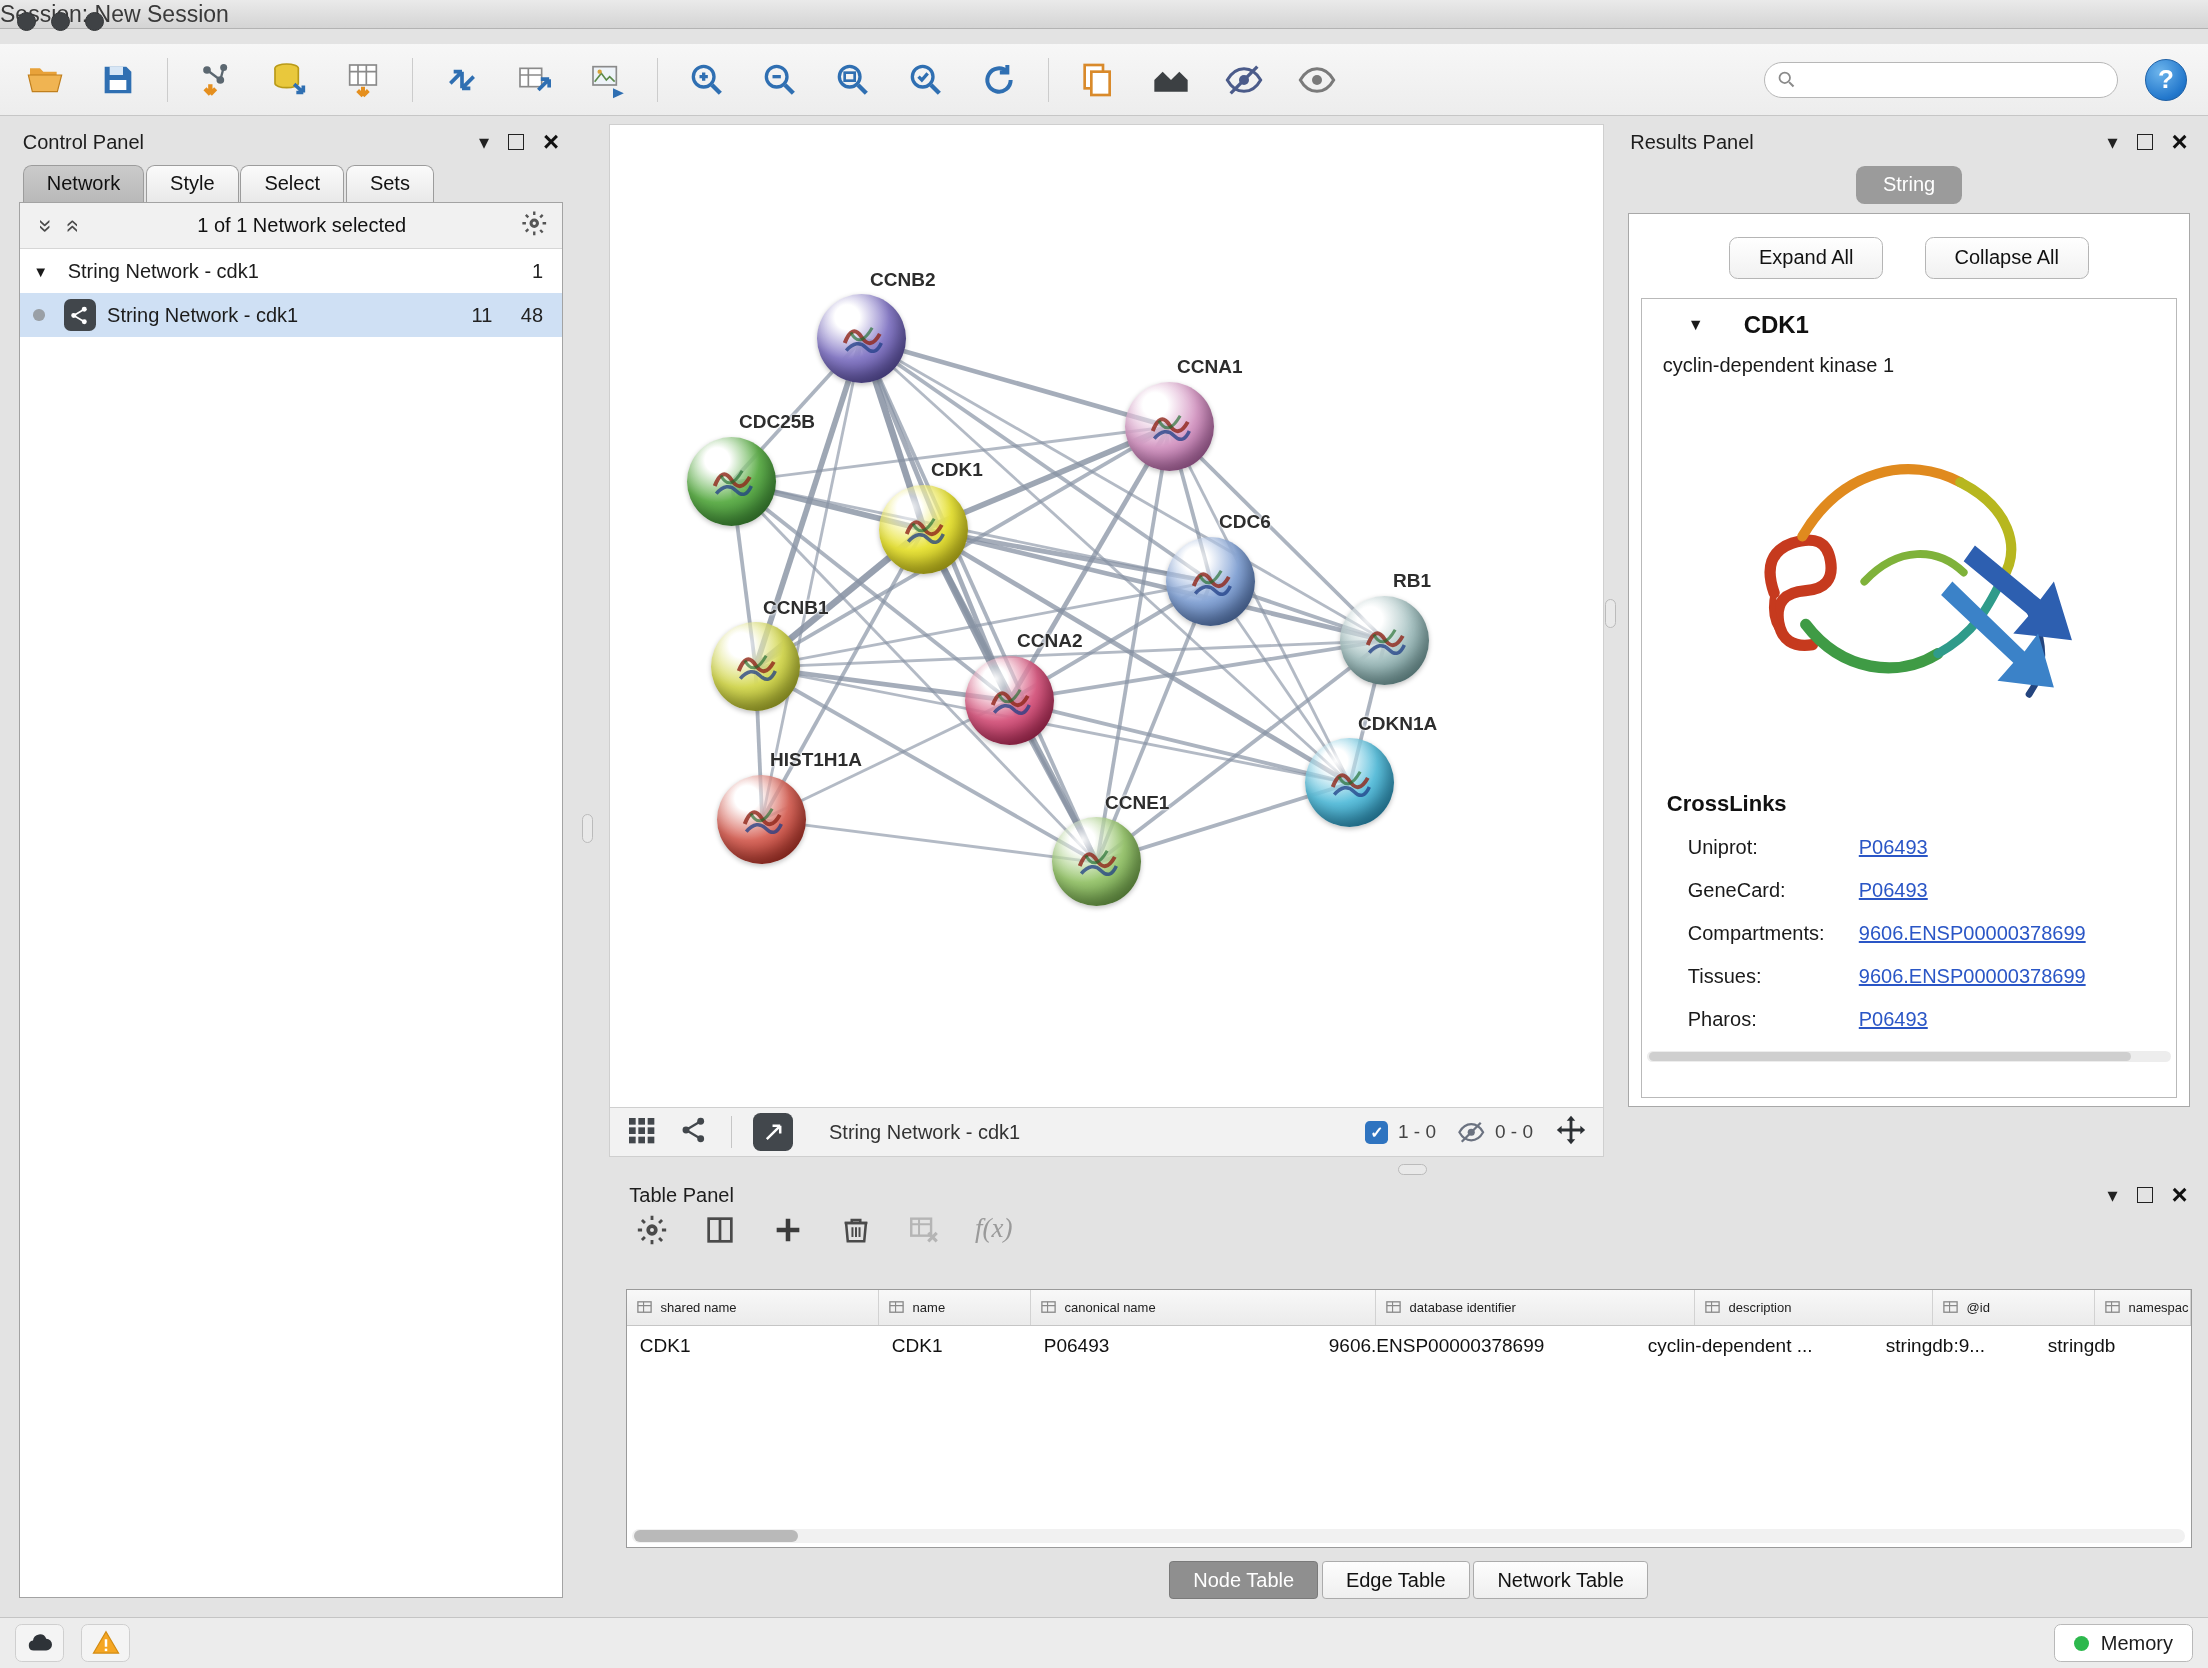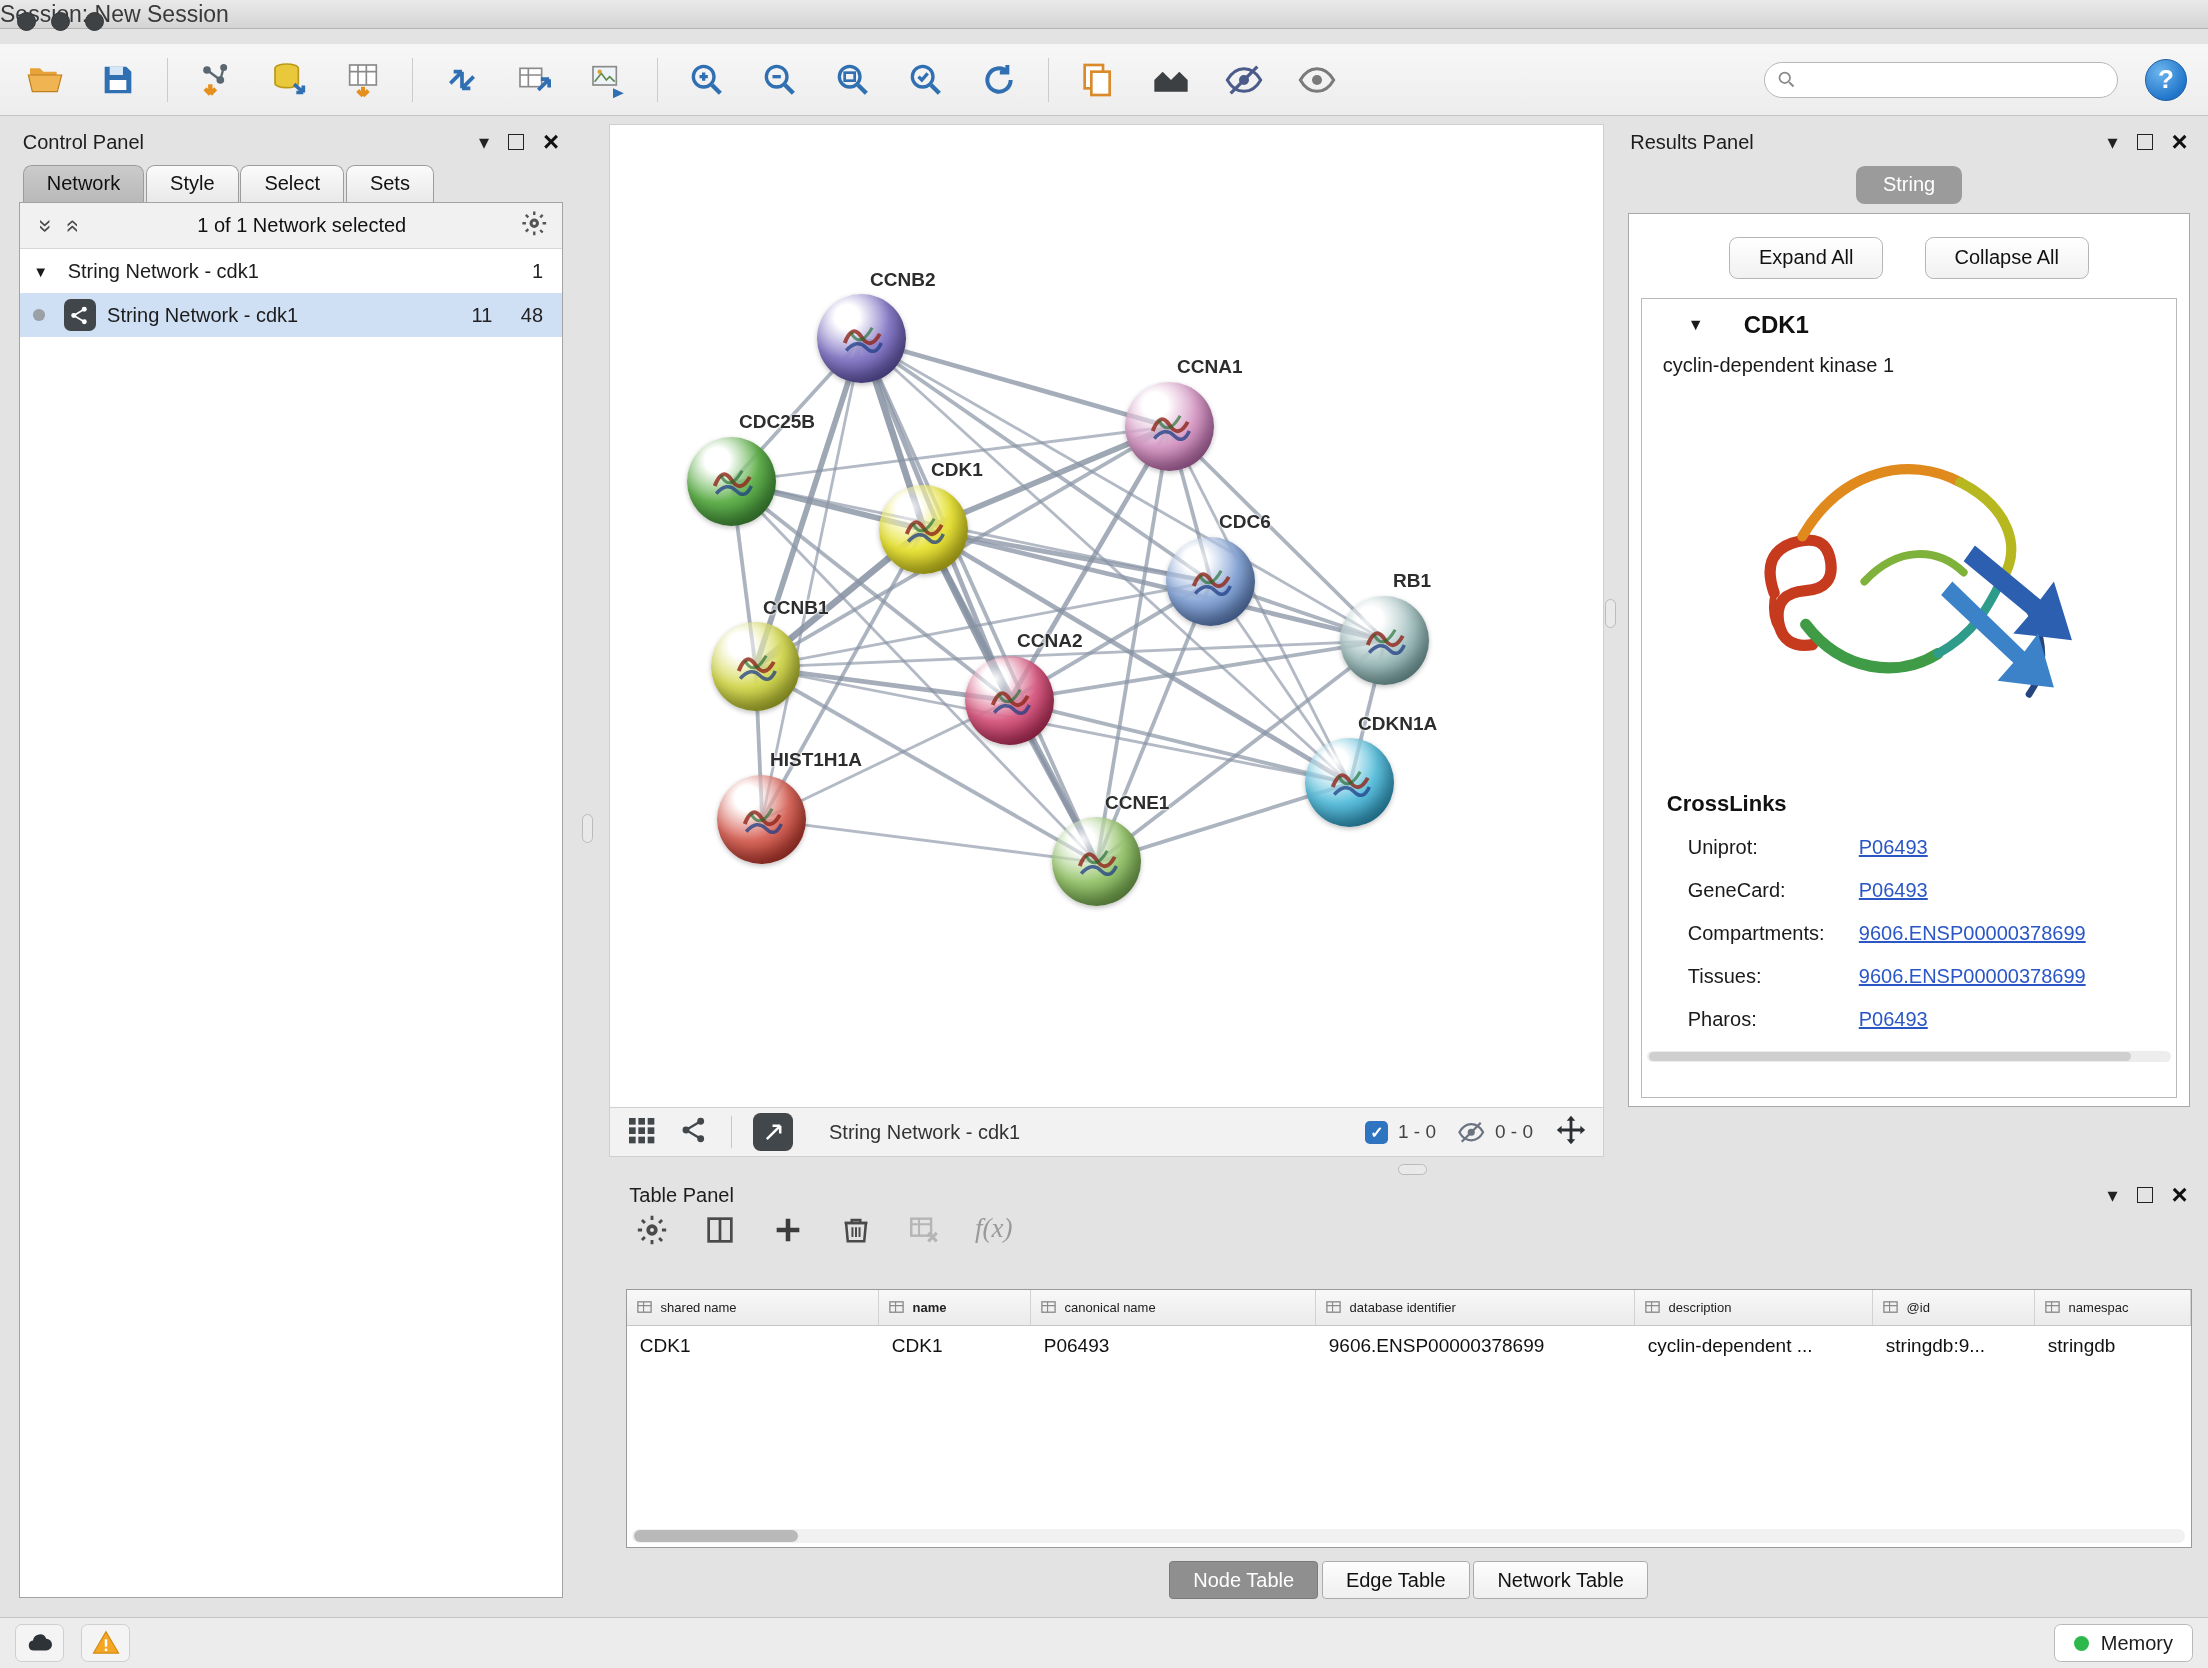--- a/index.html
+++ b/index.html
@@ -598,28 +598,28 @@
     </div>
     <div class="tp-table">
       <div class="tp-header" id="tp-cols">
           <div class="th" style="width: 252px;">
             <svg width="17" height="17" viewBox="0 0 18 18">
               <rect x="2" y="3" width="14" height="11" fill="none" stroke="#8a8a8a" stroke-width="1.4"></rect>
               <path d="M2 7h14M8 3v11" stroke="#8a8a8a" stroke-width="1.2"></path>
             </svg>
             <span>shared name</span>
           </div>
-          <div class="th" style="width: 152px; font-weight: bold;">
+          <div class="th" style="width: 152px;">
             <svg width="17" height="17" viewBox="0 0 18 18">
               <rect x="2" y="3" width="14" height="11" fill="none" stroke="#8a8a8a" stroke-width="1.4"></rect>
               <path d="M2 7h14M8 3v11" stroke="#8a8a8a" stroke-width="1.2"></path>
             </svg>
             <span>name</span>
           </div>
-          <div class="th" style="width: 285px;">
+          <div class="th" style="width: 345px;">
             <svg width="17" height="17" viewBox="0 0 18 18">
               <rect x="2" y="3" width="14" height="11" fill="none" stroke="#8a8a8a" stroke-width="1.4"></rect>
               <path d="M2 7h14M8 3v11" stroke="#8a8a8a" stroke-width="1.2"></path>
             </svg>
             <span>canonical name</span>
           </div>
           <div class="th" style="width: 319px;">
             <svg width="17" height="17" viewBox="0 0 18 18">
               <rect x="2" y="3" width="14" height="11" fill="none" stroke="#8a8a8a" stroke-width="1.4"></rect>
               <path d="M2 7h14M8 3v11" stroke="#8a8a8a" stroke-width="1.2"></path>

